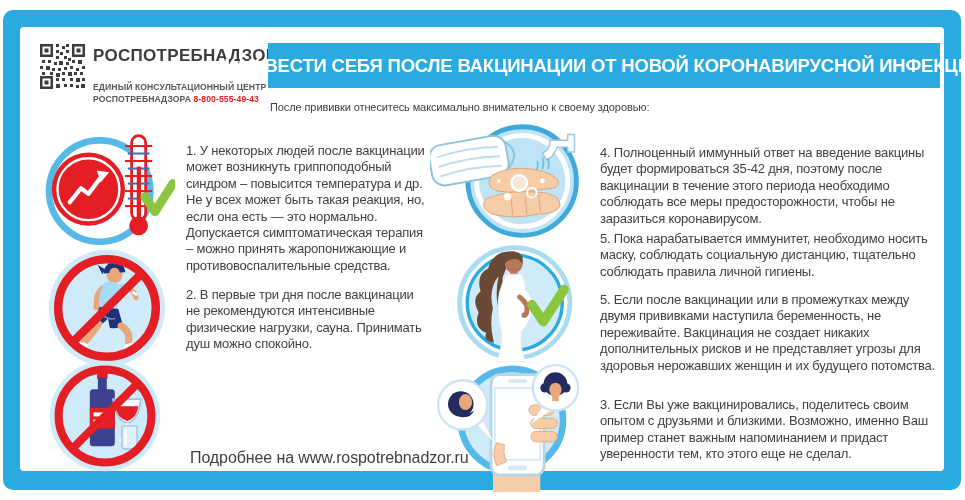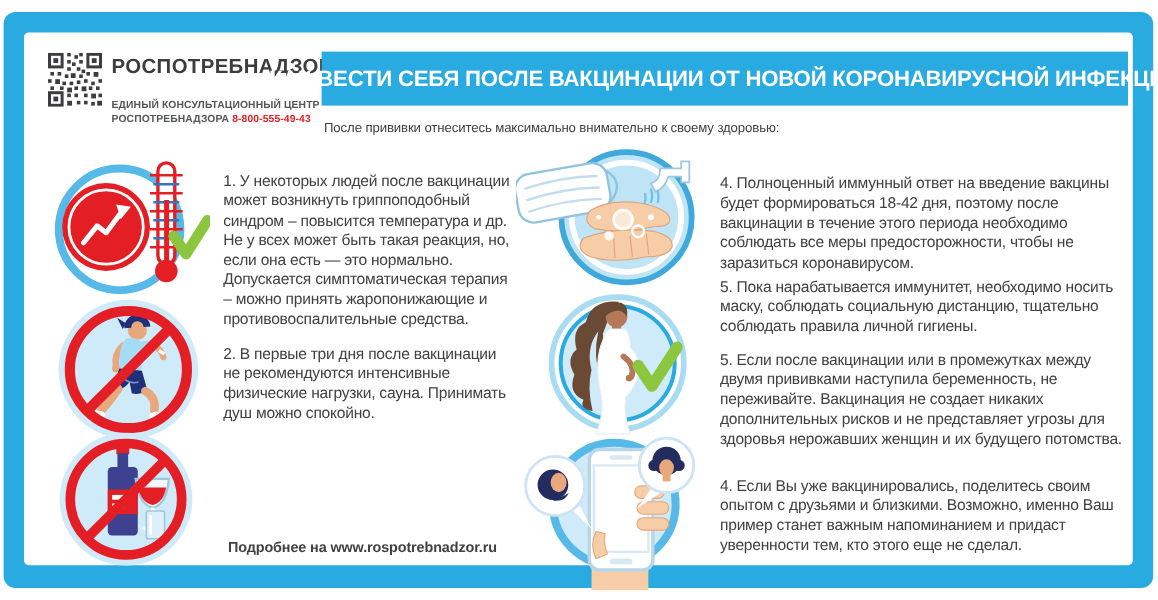--- a/index.html
+++ b/index.html
@@ -21,21 +21,21 @@
 
   
   .item-text{font-size:13px;line-height:1.26;letter-spacing:-0.2px;}
   .t1{left:186px;top:143px;width:240px;}
   .t2{left:186px;top:287px;width:240px;}
   .t3{left:186px;top:375px;width:240px;}
   .t4{left:600px;top:145px;width:347px;}
   .t5{left:600px;top:231px;width:347px;}
   .t6{left:600px;top:292px;width:347px;}
   .t7{left:600px;top:397px;width:347px;}
-  .footer-note{left:190px;top:449px;font-size:12px;letter-spacing:-0.1px;font-weight:bold;}
+  .footer-note{left:190px;top:449px;font-size:16px;letter-spacing:-0.1px;}
 
   
   .i1{left:45px;top:131px;}
   .i2{left:46px;top:247px;}
   .i3{left:47px;top:358px;}
   .i4{left:430px;top:119px;}
   .i5{left:434px;top:240px;}
   .i6{left:434px;top:350px;}
 </style>
 </head>
@@ -243,19 +243,19 @@
       <circle cx="128" cy="36" r="12.5" fill="#232c5e"></circle>
       <circle cx="117" cy="40" r="5" fill="#232c5e"></circle>
       <circle cx="139" cy="40" r="5" fill="#232c5e"></circle>
       <ellipse cx="128" cy="42" rx="6.5" ry="7.5" fill="#e8a87c"></ellipse>
       <rect x="124.5" y="48" width="7" height="6" fill="#e8a87c"></rect>
     </g>
   </svg>
 
   <div class="abs item-text t1">1. У некоторых людей после вакцинации может возникнуть гриппоподобный синдром – повысится температура и др. Не у всех может быть такая реакция, но, если она есть — это нормально. Допускается симптоматическая терапия – можно принять жаропонижающие и противовоспалительные средства.</div>
   <div class="abs item-text t2">2. В первые три дня после вакцинации не рекомендуются интенсивные физические нагрузки, сауна. Принимать душ можно спокойно.</div>
-  <div class="abs item-text t4">4. Полноценный иммунный ответ на введение вакцины будет формироваться 18-42 дня, поэтому после вакцинации в течение этого периода необходимо соблюдать все меры предосторожности, чтобы не заразиться коронавирусом.</div>
+  <div class="abs item-text t4">4. Полноценный иммунный ответ на введение вакцины будет формироваться 35-42 дня, поэтому после вакцинации в течение этого периода необходимо соблюдать все меры предосторожности, чтобы не заразиться коронавирусом.</div>
   <div class="abs item-text t5">5. Пока нарабатывается иммунитет, необходимо носить маску, соблюдать социальную дистанцию, тщательно соблюдать правила личной гигиены.</div>
   <div class="abs item-text t6">5. Если после вакцинации или в промежутках между двумя прививками наступила беременность, не переживайте. Вакцинация не создает никаких дополнительных рисков и не представляет угрозы для здоровья нерожавших женщин и их будущего потомства.</div>
-  <div class="abs item-text t7">4. Если Вы уже вакцинировались, поделитесь своим опытом с друзьями и близкими. Возможно, именно Ваш пример станет важным напоминанием и придаст уверенности тем, кто этого еще не сделал.</div>
+  <div class="abs item-text t7">3. Если Вы уже вакцинировались, поделитесь своим опытом с друзьями и близкими. Возможно, именно Ваш пример станет важным напоминанием и придаст уверенности тем, кто этого еще не сделал.</div>
 
   <div class="abs footer-note">Подробнее на www.rospotrebnadzor.ru</div>
 </div>
 
 </body></html>

